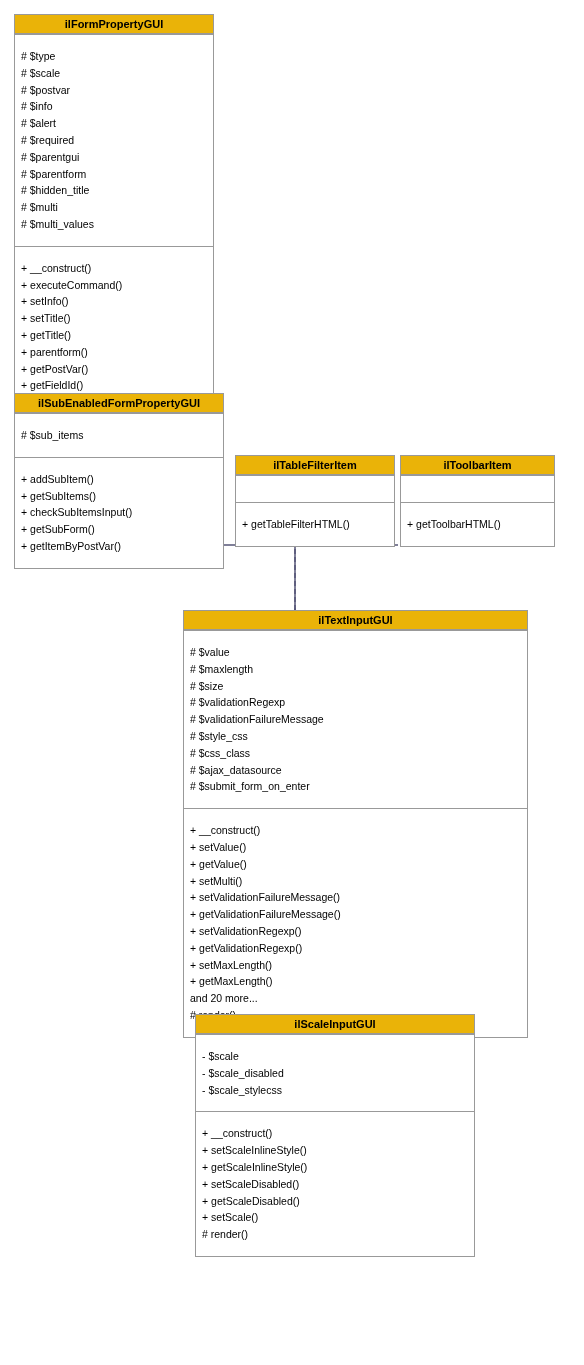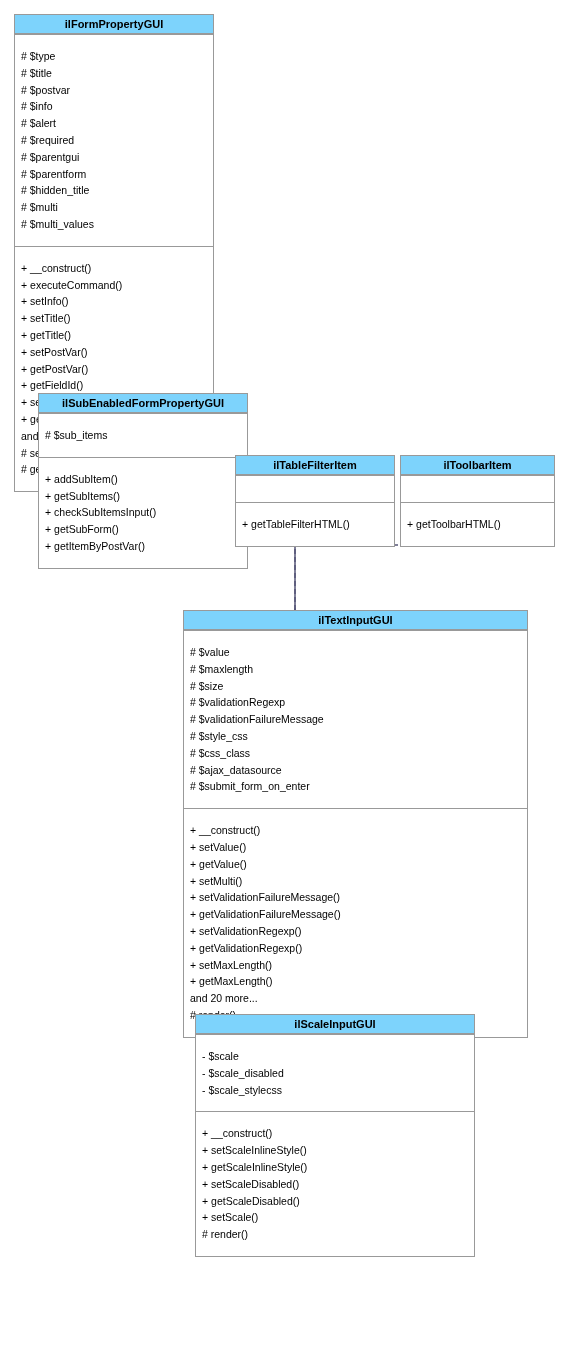--- a/index.html
+++ b/index.html
@@ -19,21 +19,21 @@
       height: 1365px;
     }
 
     .uml-box {
       position: absolute;
       border: 1px solid #999;
       background: #fff;
     }
 
     .uml-box .box-title {
-      background: #7dd3fc;
+      background: #eab308;
       border-bottom: 1px solid #999;
       padding: 3px 6px;
       text-align: center;
       font-weight: bold;
       font-size: 11px;
     }
 
     .uml-box .box-section {
       border-top: 1px solid #999;
       padding: 13px 6px;
@@ -85,49 +85,49 @@
     <polyline points="450,525 450,545 295,545" stroke-dasharray="5,3"></polyline>
 
     <polyline points="295,987 295,1038"></polyline>
     <polygon points="295,1038 290,1050 300,1050"></polygon>
   </svg>
 
   <div class="uml-box" style="left:14px; top:14px; width:200px;">
     <div class="box-title">ilFormPropertyGUI</div>
     <div class="box-section">
       <div># $type</div>
-      <div># $title</div>
+      <div># $scale</div>
       <div># $postvar</div>
       <div># $info</div>
       <div># $alert</div>
       <div># $required</div>
       <div># $parentgui</div>
       <div># $parentform</div>
       <div># $hidden_title</div>
       <div># $multi</div>
       <div># $multi_values</div>
     </div>
     <div class="box-section">
       <div>+ __construct()</div>
       <div>+ executeCommand()</div>
       <div>+ setInfo()</div>
       <div>+ setTitle()</div>
       <div>+ getTitle()</div>
-      <div>+ setPostVar()</div>
+      <div>+ parentform()</div>
       <div>+ getPostVar()</div>
       <div>+ getFieldId()</div>
       <div>+ setInfo()</div>
       <div>+ getInfo()</div>
       <div>and 26 more...</div>
       <div># setType()</div>
       <div># getMultiIconsHTML()</div>
     </div>
   </div>
 
-  <div class="uml-box" style="left:14px; top:393px; width:210px;margin-left:24px;">
+  <div class="uml-box" style="left:14px; top:393px; width:210px;">
     <div class="box-title">ilSubEnabledFormPropertyGUI</div>
     <div class="box-section">
       <div># $sub_items</div>
     </div>
     <div class="box-section">
       <div>+ addSubItem()</div>
       <div>+ getSubItems()</div>
       <div>+ checkSubItemsInput()</div>
       <div>+ getSubForm()</div>
       <div>+ getItemByPostVar()</div>

